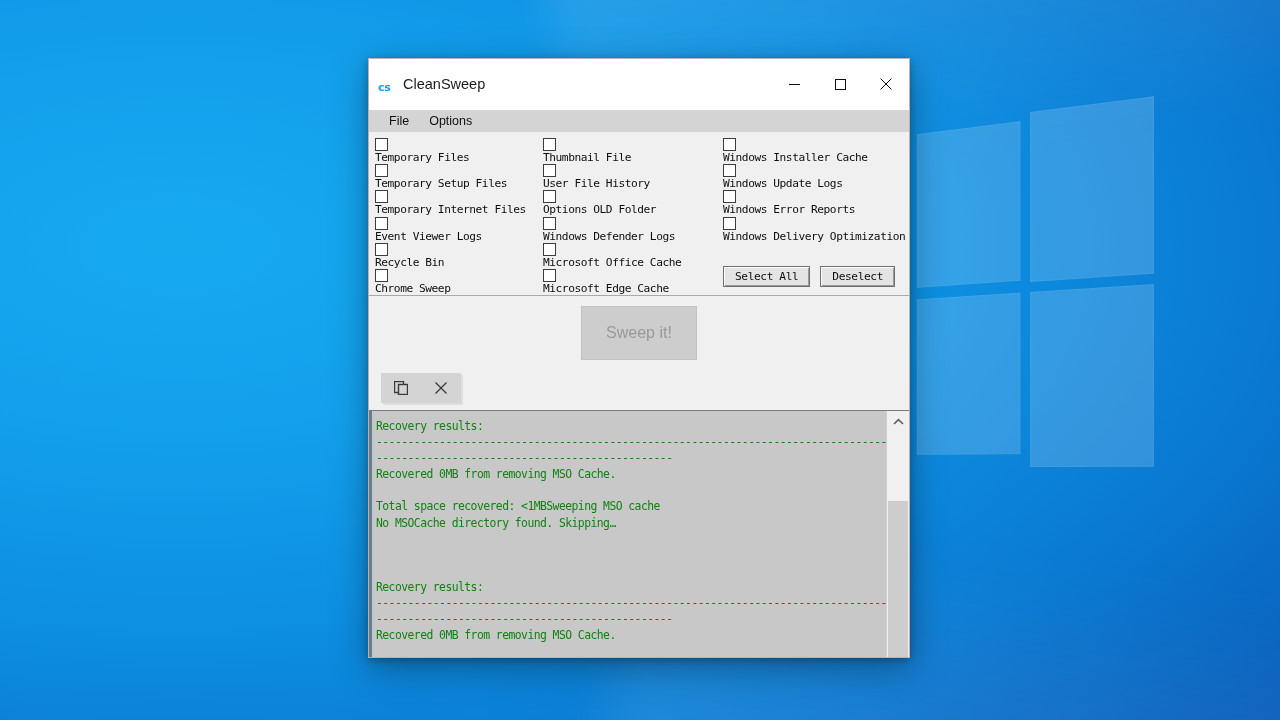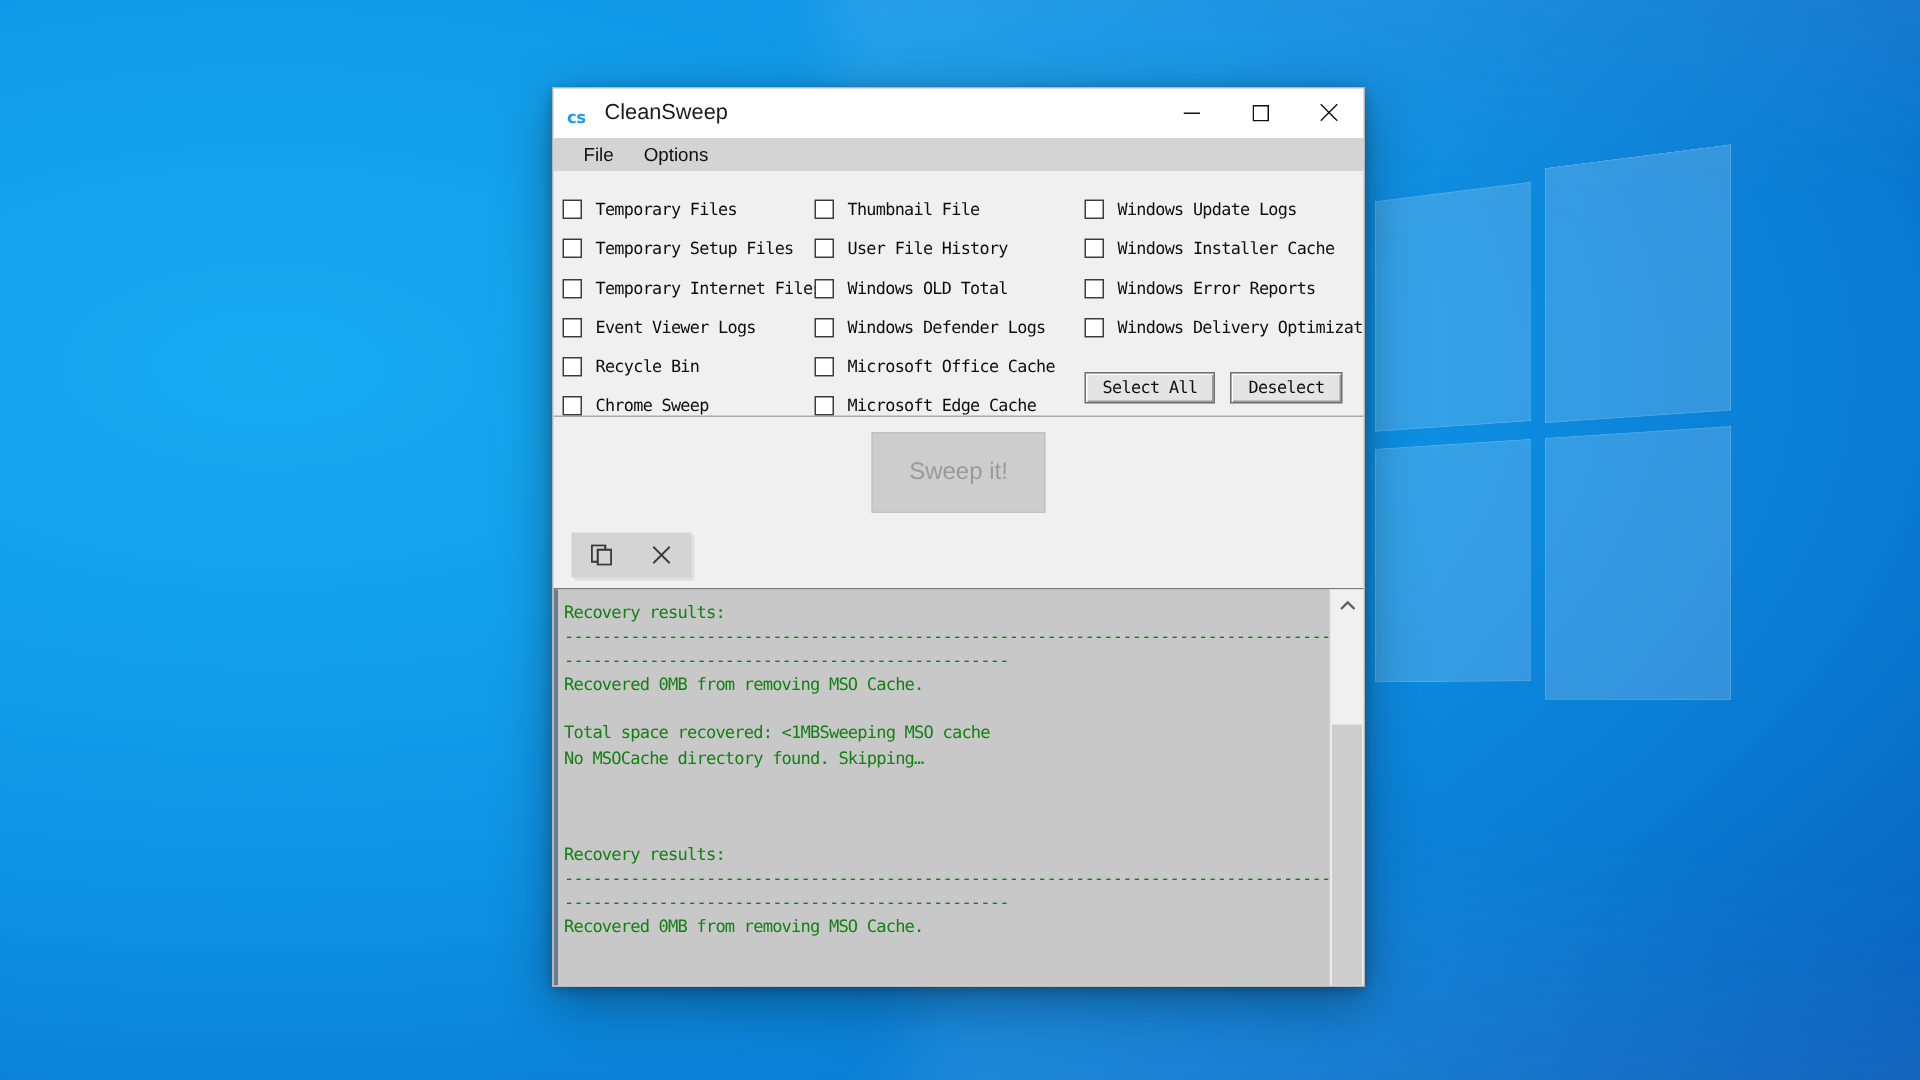--- a/index.html
+++ b/index.html
@@ -56,21 +56,21 @@
     width: 542px; height: 600px;
     background: #f0f0f0;
     border: 1px solid #b4b4b4;
     box-shadow: 0 10px 34px rgba(0,0,0,.35), 0 2px 8px rgba(0,0,0,.26);
     display: flex; flex-direction: column;
     overflow: hidden;
   }
 
   
   #title-bar {
-    height: 33px; background: #ffffff;
+    height: 51px; background: #ffffff;
     display: flex; align-items: center;
     flex: none;
     border-bottom: 1px solid #ffffff;
   }
   #app-icon {
     width: 16px; height: 16px; margin-left: 9px; margin-right: 9px;
     flex: none; position: relative;
   }
   #app-icon span {
     font-family: "DejaVu Sans", sans-serif;
@@ -108,22 +108,23 @@
     position: relative;
     height: 164px;
     border-bottom: 1px solid #a9a9a9;
   }
   .cb-col { position: absolute; top: 6px; }
   #col-1 { left: 6px;   width: 168px; }
   #col-2 { left: 174px; width: 174px; }
   #col-3 { left: 354px; width: 186px; }
 
   .cb-row {
-    display: flex; align-items: flex-end;
+    display: flex; align-items: flex-start;
     height: 26.2px;
+    flex-direction: column;
   }
   .cbox {
     width: 13px; height: 13px; flex: none;
     border: 1px solid #3c3c3c;
     background: #ffffff;
     margin-right: 9px;
   }
   .cb-label {
     font-family: "DejaVu Sans Mono", monospace;
     font-size: 11.2px; color: #0d0d0d;
@@ -304,44 +305,44 @@
         <div class="cb-row">
           <div class="cbox"></div>
           <div class="cb-label">Thumbnail File</div>
         </div>
         <div class="cb-row">
           <div class="cbox"></div>
           <div class="cb-label">User File History</div>
         </div>
         <div class="cb-row">
           <div class="cbox"></div>
-          <div class="cb-label">Windows OLD Total</div>
+          <div class="cb-label">Options OLD Folder</div>
         </div>
         <div class="cb-row">
           <div class="cbox"></div>
           <div class="cb-label">Windows Defender Logs</div>
         </div>
         <div class="cb-row">
           <div class="cbox"></div>
           <div class="cb-label">Microsoft Office Cache</div>
         </div>
         <div class="cb-row">
           <div class="cbox"></div>
           <div class="cb-label">Microsoft Edge Cache</div>
         </div>
       </div>
 
       <div class="cb-col" id="col-3">
         <div class="cb-row">
           <div class="cbox"></div>
+          <div class="cb-label">Windows Installer Cache</div>
+        </div>
+        <div class="cb-row">
+          <div class="cbox"></div>
           <div class="cb-label">Windows Update Logs</div>
-        </div>
-        <div class="cb-row">
-          <div class="cbox"></div>
-          <div class="cb-label">Windows Installer Cache</div>
         </div>
         <div class="cb-row">
           <div class="cbox"></div>
           <div class="cb-label">Windows Error Reports</div>
         </div>
         <div class="cb-row">
           <div class="cbox"></div>
           <div class="cb-label">Windows Delivery Optimization</div>
         </div>
       </div>

